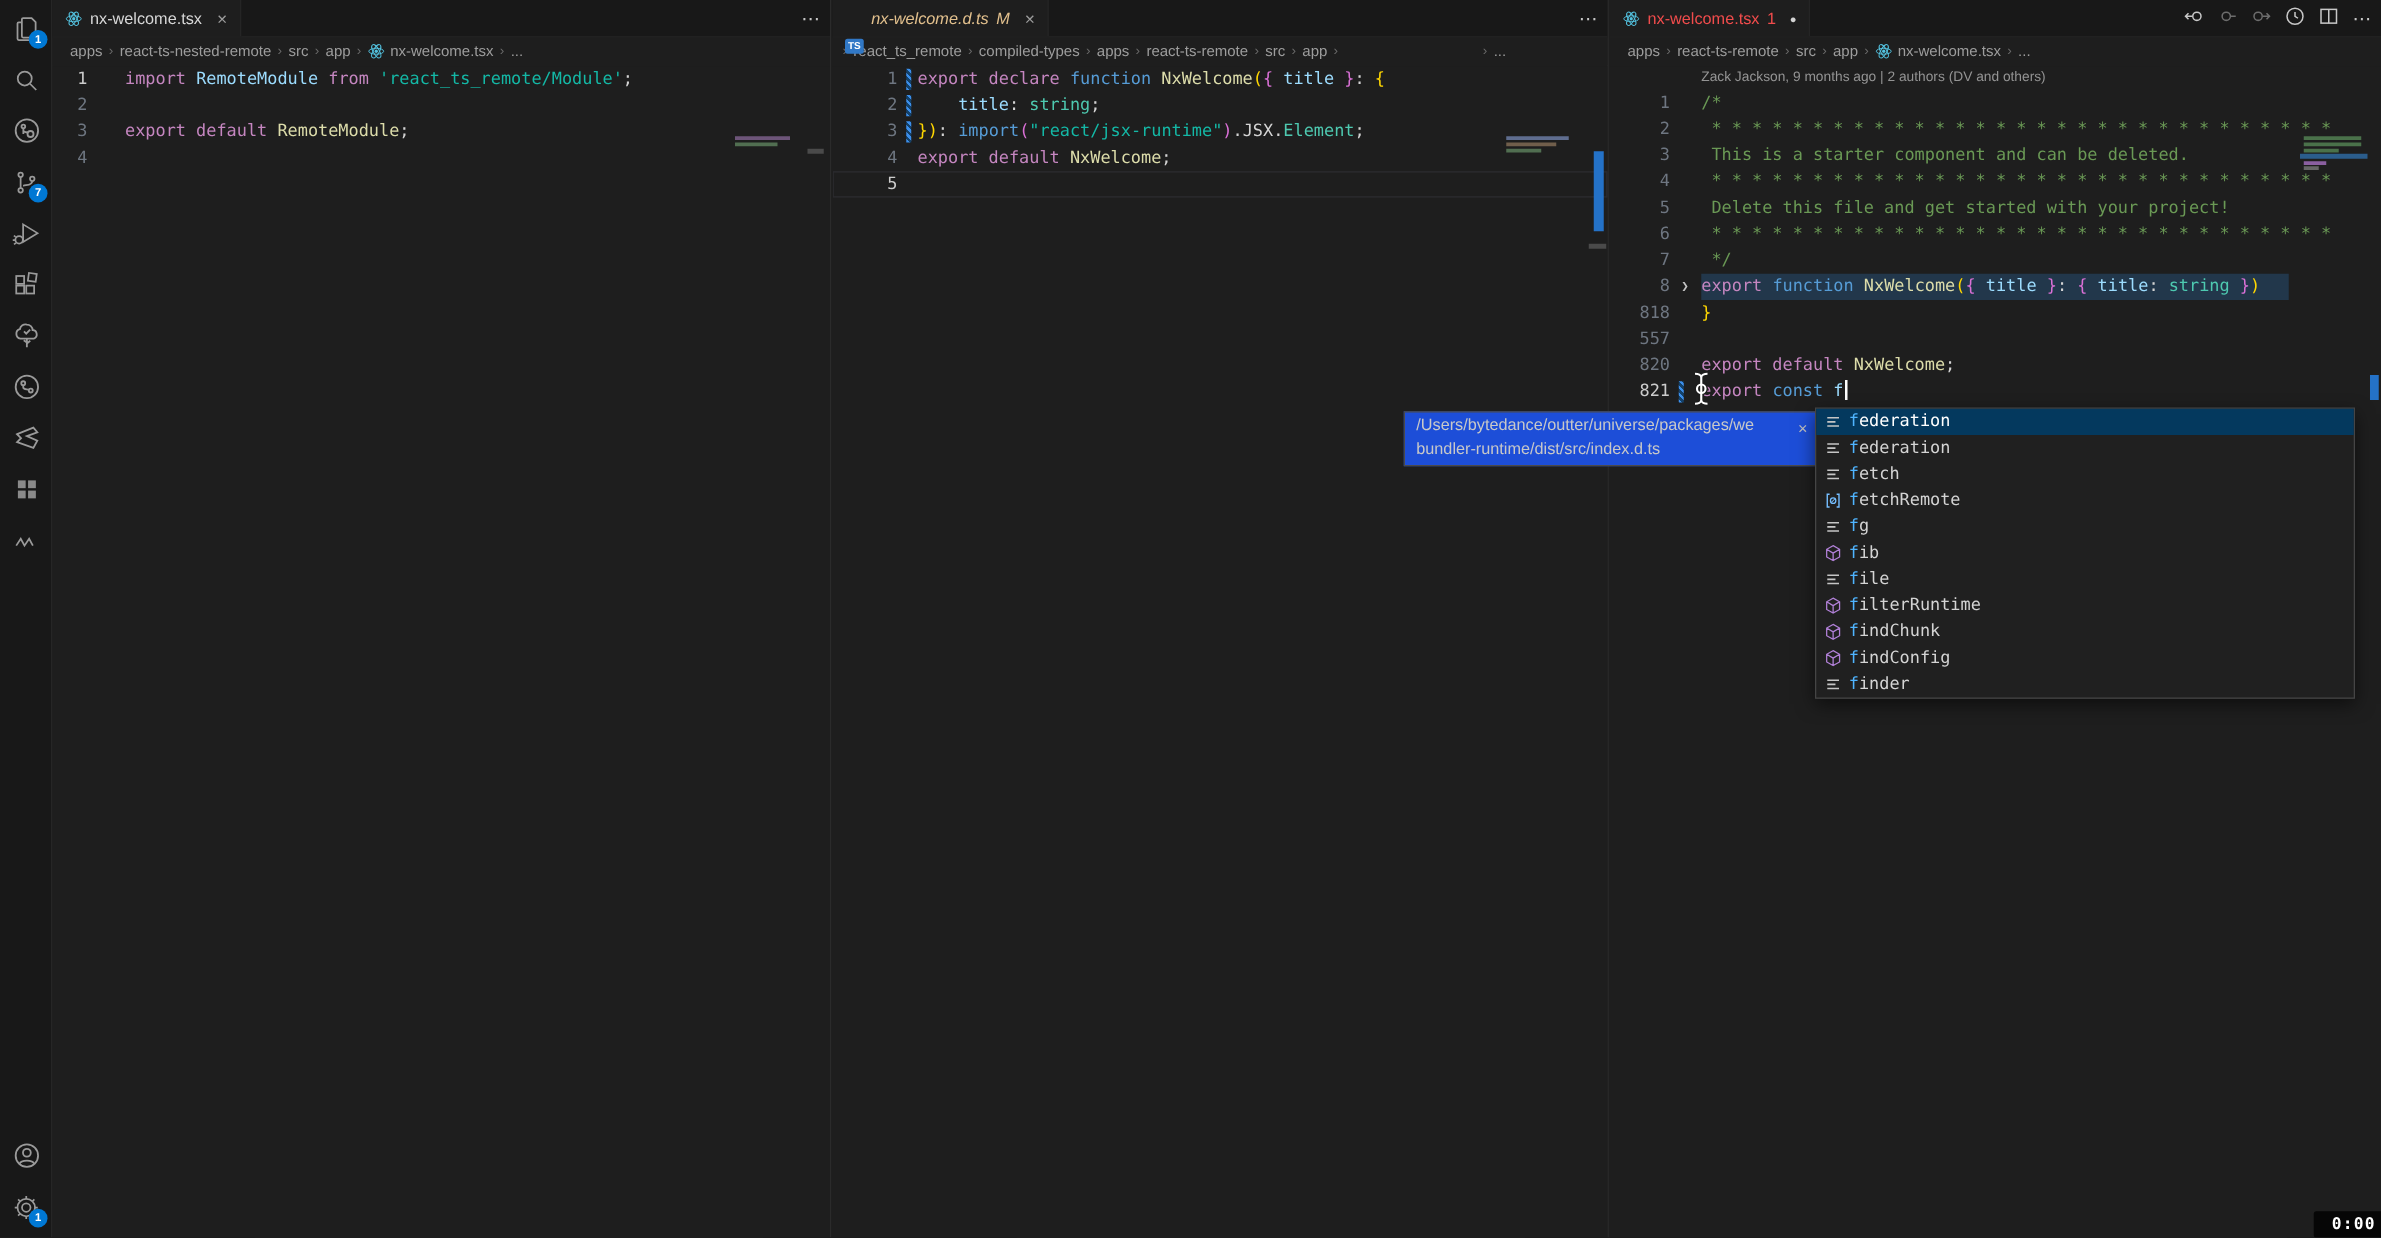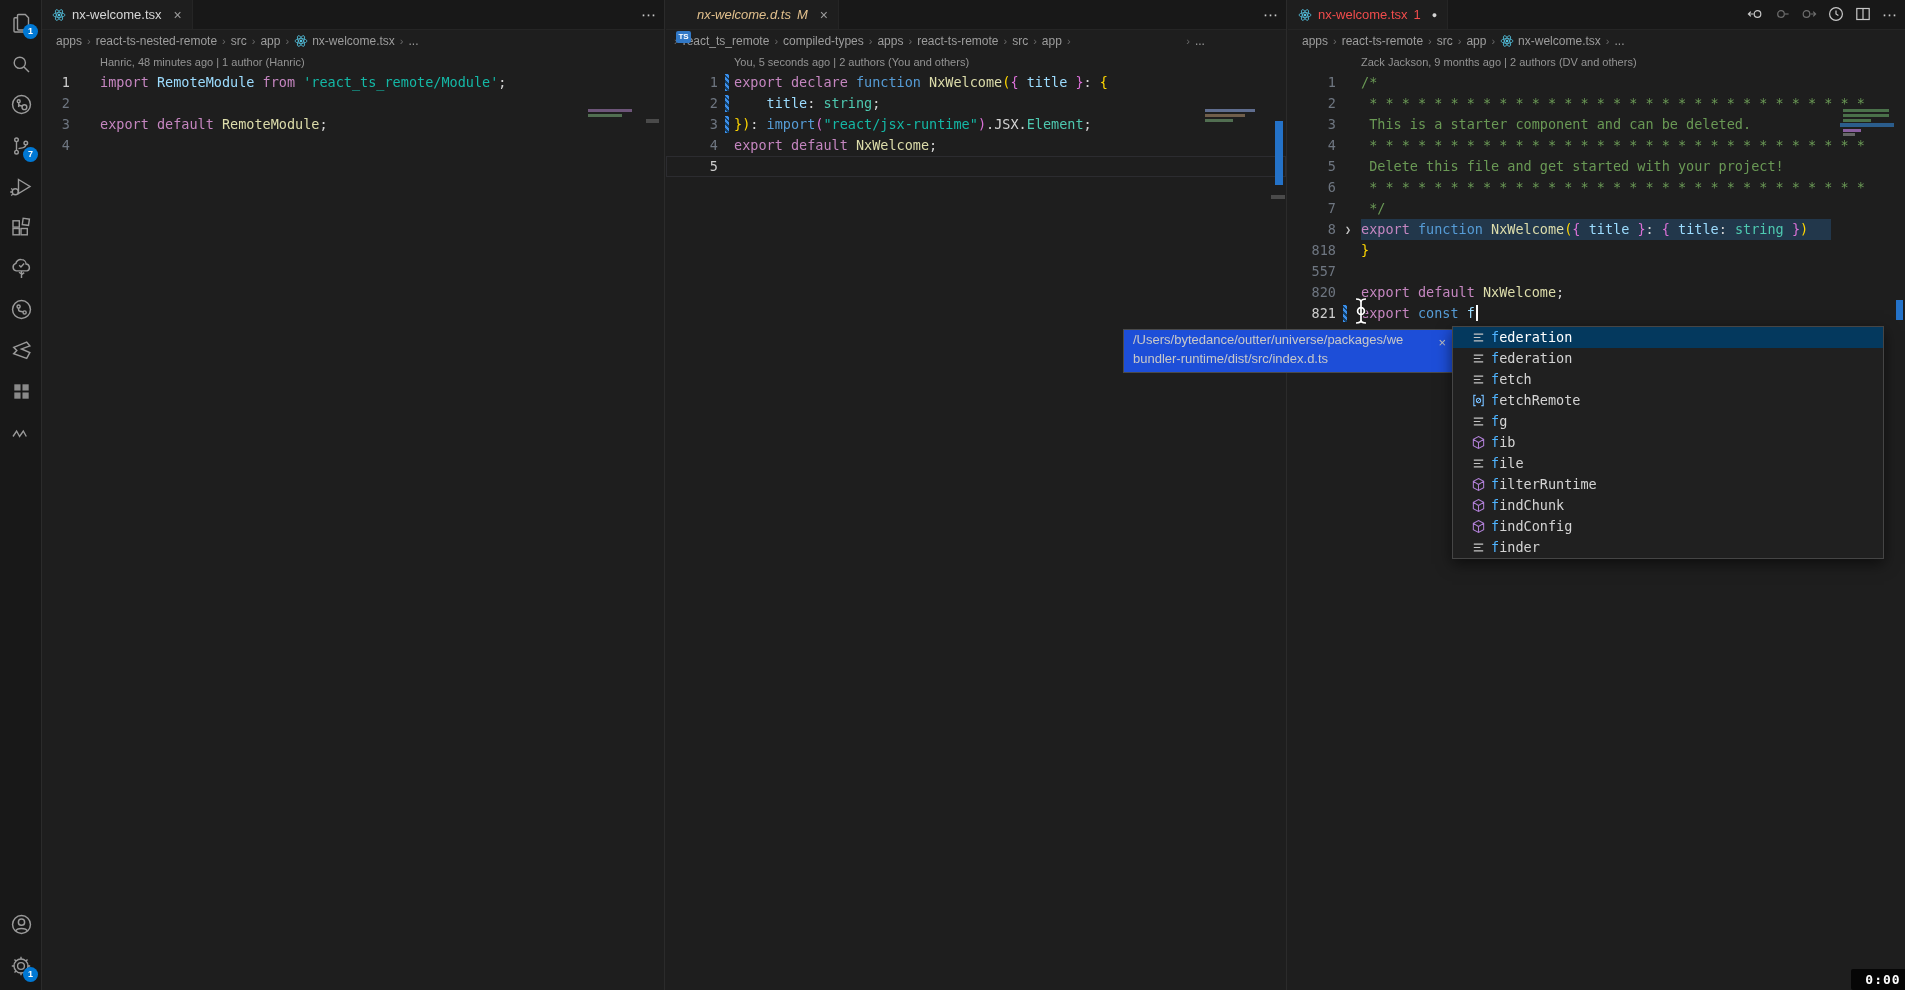--- a/index.html
+++ b/index.html
@@ -49,21 +49,21 @@
   .caret{display:inline-block;width:2px;height:16px;background:#fff;vertical-align:-3px;margin-left:1px;}
 
   .tok-kw{color:#C586C0;}  .tok-kw2{color:#569CD6;} .tok-fn{color:#DCDCAA;}
   .tok-var{color:#9CDCFE;} .tok-str{color:#14b8a6;} .tok-type{color:#4EC9B0;}
   .tok-cmt{color:#6A9955;} .tok-pln{color:#D4D4D4;} .tok-br1{color:#FFD700;} .tok-br2{color:#DA70D6;}
 
   .deco div{position:absolute;}
 
   
   .suggest{position:absolute;left:1452px;top:326px;width:432px;background:#202020;border:1px solid #454545;box-shadow:0 5px 14px rgba(0,0,0,.55);z-index:6;}
-  .sg-row{height:21px;display:flex;align-items:center;padding:0 16px;font:13.5px/21px "DejaVu Sans Mono",monospace;color:#d4d4d4;cursor:pointer;}
+  .sg-row{height:21px;display:flex;align-items:center;padding:0 4px;font:13.5px/21px "DejaVu Sans Mono",monospace;color:#d4d4d4;cursor:pointer;}
   .sg-row.selected{background:#04395E;color:#ffffff;}
   .sg-icon{width:19px;display:inline-flex;justify-content:center;margin-right:3px;flex:none;}
   .sg-match{color:#4FB4FF;}
 
   
   .path-tooltip{position:absolute;left:1123px;top:329px;width:331px;background:#1d4ed8;border:1px solid #4a4a4a;color:#c8c8c8;font:13px/19px "Liberation Sans",sans-serif;padding:0 24px 4px 9px;z-index:5;white-space:nowrap;overflow:hidden;}
   .path-tooltip .close{position:absolute;right:7px;top:3px;color:#c0c0c0;font-size:13px;cursor:pointer;}
 
   
   .rec-badge{position:absolute;left:1851px;top:969px;width:64px;height:21px;background:#060606;color:#fff;
@@ -225,21 +225,20 @@
           </svg>
         </span>
         <span>nx-welcome.tsx</span>
       </span>
       <span class="bc-sep">›</span>
       <span class="crumb">
         <span>...</span>
       </span>
     </div>
   <div class="editor" style="--numw:28px;--codeleft:58px;">
-    <div class="codelens">Hanric, 48 minutes ago | 1 author (Hanric)</div>
     <div>
         <div class="line"><span class="lnum active">1</span><span class="code"><span class="tok-kw">import </span><span class="tok-var">RemoteModule </span><span class="tok-kw">from </span><span class="tok-str">'react_ts_remote/Module'</span><span class="tok-pln">;</span></span></div>
         <div class="line"><span class="lnum">2</span><span class="code"></span></div>
         <div class="line"><span class="lnum">3</span><span class="code"><span class="tok-kw">export default </span><span class="tok-fn">RemoteModule</span><span class="tok-pln">;</span></span></div>
         <div class="line"><span class="lnum">4</span><span class="code"></span></div>
       </div>
     <div class="deco">
       <div style="left:546px;top:56px;width:44px;height:3px;background:#7b5f8a;opacity:.85;"></div>
       <div style="left:546px;top:61px;width:34px;height:3px;background:#5b7d5b;opacity:.85;"></div>
       <div style="left:604px;top:66px;width:13px;height:4px;background:#4a4a4a;"></div>
@@ -290,21 +289,20 @@
           <span class="ts-badge">TS</span>
         </span>
         <span>nx-welcome.d.ts</span>
       </span>
       <span class="bc-sep">›</span>
       <span class="crumb">
         <span>...</span>
       </span>
     </div>
   <div class="editor" style="--numw:52px;--codeleft:68px;">
-    <div class="codelens">You, 5 seconds ago | 2 authors (You and others)</div>
     <div>
         <div class="line"><span class="lnum">1</span><span class="mod-marker"></span><span class="code"><span class="tok-kw">export declare </span><span class="tok-kw2">function </span><span class="tok-fn">NxWelcome</span><span class="tok-br1">(</span><span class="tok-br2">{ </span><span class="tok-var">title</span><span class="tok-br2"> }</span><span class="tok-pln">: </span><span class="tok-br1">{</span></span></div>
         <div class="line"><span class="lnum">2</span><span class="mod-marker"></span><span class="code"><span class="tok-pln">    </span><span class="tok-var">title</span><span class="tok-pln">: </span><span class="tok-type">string</span><span class="tok-pln">;</span></span></div>
         <div class="line"><span class="lnum">3</span><span class="mod-marker"></span><span class="code"><span class="tok-br1">})</span><span class="tok-pln">: </span><span class="tok-kw2">import</span><span class="tok-br2">(</span><span class="tok-str">"react/jsx-runtime"</span><span class="tok-br2">)</span><span class="tok-pln">.JSX.</span><span class="tok-type">Element</span><span class="tok-pln">;</span></span></div>
         <div class="line"><span class="lnum">4</span><span class="code"><span class="tok-kw">export default </span><span class="tok-fn">NxWelcome</span><span class="tok-pln">;</span></span></div>
         <div class="line current"><span class="lnum active">5</span><span class="code"></span></div>
       </div>
     <div class="deco">
       <div style="left:539px;top:56px;width:50px;height:3px;background:#6b7ba3;opacity:.85;"></div>
       <div style="left:539px;top:61px;width:40px;height:3px;background:#7f6a53;opacity:.85;"></div>

